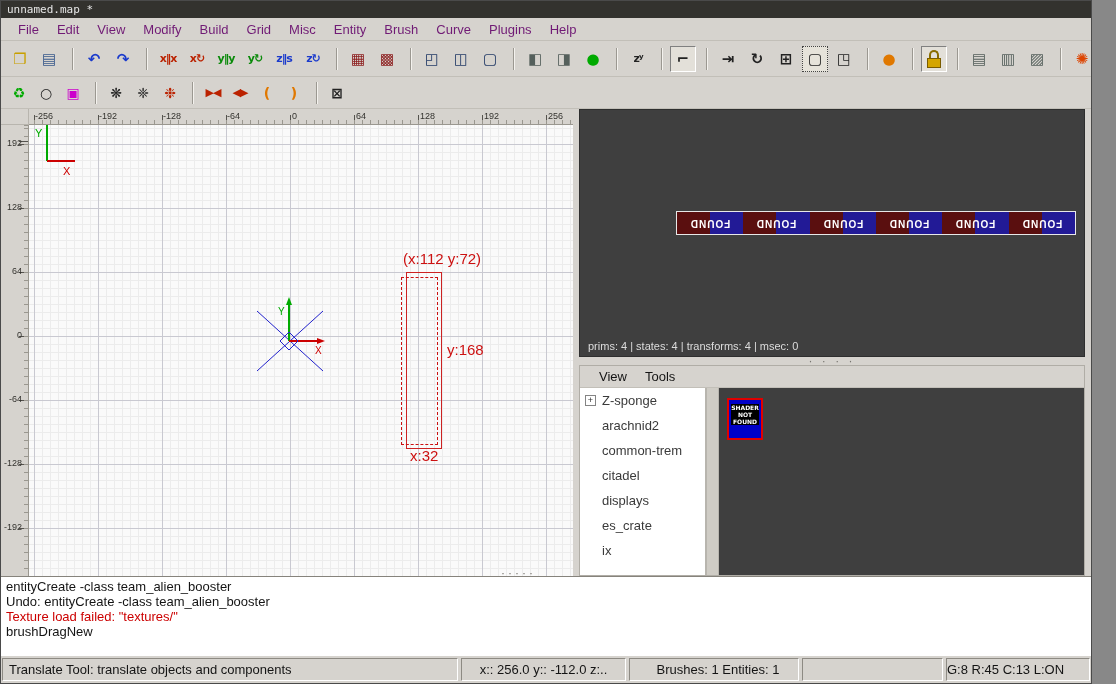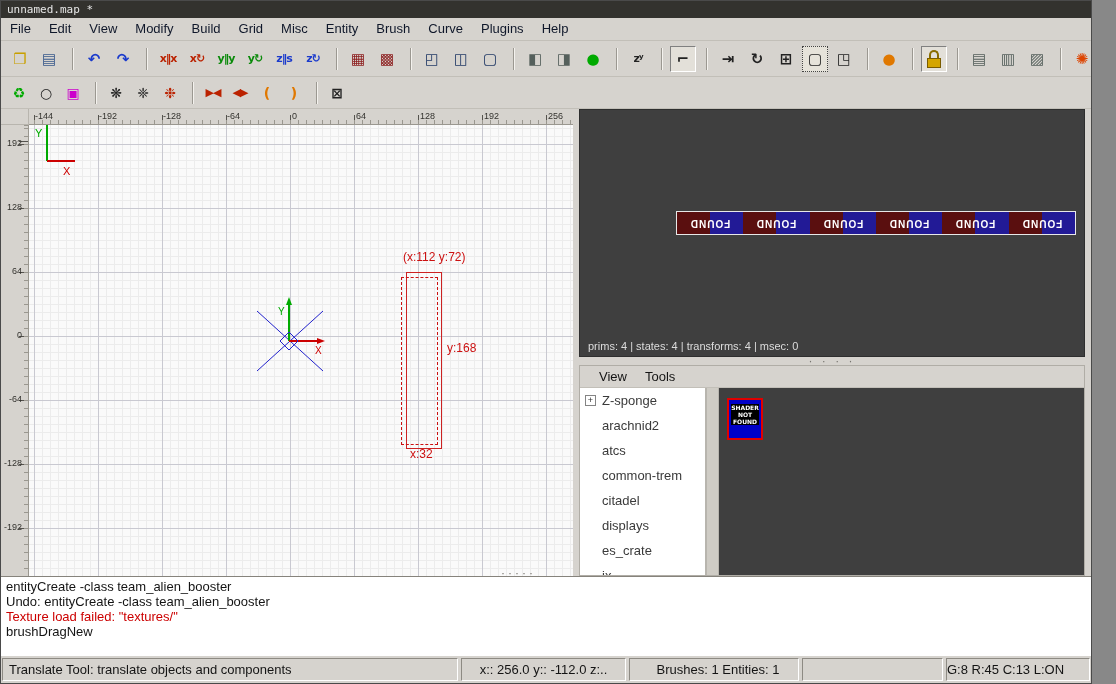--- a/index.html
+++ b/index.html
@@ -14,22 +14,22 @@
 
   
   .titlebar {
     height:17px; background:#33322e; color:#e6e6e6;
     font:11px/17px "DejaVu Sans Mono", monospace;
     padding-left:6px; flex:none;
   }
 
   
   .menubar {
-    height:23px; flex:none; display:flex; align-items:flex-start;
-    font-size:13px; color:#0f172a;
+    height:23px; flex:none; display:flex; align-items:center;
+    padding-left:8px; font-size:13px; color:#701a75;
     border-bottom:1px solid #c2bfb8;
   }
   .menubar .mitem { padding:0 9px; height:21px; line-height:21px; cursor:default; }
 
   
   .toolbar { flex:none; display:flex; align-items:center; padding-left:6px;
              border-bottom:1px solid #c2bfb8; }
   .toolbar.row1 { height:36px; }
   .toolbar.row2 { height:32px; }
   .tbtn {
@@ -90,21 +90,21 @@
       linear-gradient(#ececec 1px, transparent 1px),
       linear-gradient(90deg,#ececec 1px, transparent 1px);
     background-size:64px 64px,64px 64px,8px 8px,8px 8px;
     background-position:0 19px, 5px 0, 0 3px, 5px 0; }
   #overlay2d { position:absolute; left:0; top:0; width:572px; height:467px;
     pointer-events:none; }
   .sel-dashed { position:absolute; left:400px; top:168px; width:37px; height:168px;
     border:1px dashed #cc1111; }
   .sel-solid { position:absolute; left:405px; top:163px; width:36px; height:177px;
     border:1px solid #cc2222; }
-  .sel-label { position:absolute; font-size:12px; color:#cc1111; white-space:nowrap; }
+  .sel-label { position:absolute; font-size:15px; color:#cc1111; white-space:nowrap; }
   .dots-h { position:absolute; left:500px; bottom:0px; color:#77756f;
     font-size:12px; letter-spacing:3px; line-height:6px; }
 
   
   #pane3d { position:absolute; left:578px; top:0; right:6px; height:248px;
     background:#3f3f3f; border:1px solid #2e2e2e; }
   .tex-strip { position:absolute; left:96px; top:101px; width:400px; height:24px;
     border:1px solid #e8e8e8; display:flex; }
   .tile { flex:1; position:relative;
     background:linear-gradient(90deg,#5a0f0f 0 50%, #221a96 50% 100%); }
@@ -249,21 +249,21 @@
     <span class="tbtn c-orange">)</span>
     <span class="tsep"></span>
     <span class="tbtn c-black">⊠</span>
   </div>
 
   <div class="main">
 
     <div id="pane2d">
       <div class="ruler-corner"></div>
       <div class="ruler-top">
-        <span class="rn" style="left:6px">-144</span>
+        <span class="rn" style="left:6px">-256</span>
         <span class="rn" style="left:70px">-192</span>
         <span class="rn" style="left:134px">-128</span>
         <span class="rn" style="left:198px">-64</span>
         <span class="rn" style="left:263px">0</span>
         <span class="rn" style="left:327px">64</span>
         <span class="rn" style="left:391px">128</span>
         <span class="rn" style="left:455px">192</span>
         <span class="rn" style="left:519px">256</span>
       </div>
       <div class="ruler-left">
@@ -340,23 +340,20 @@
       <div class="tex-content">
         <div class="tex-list">
           <div class="tex-row">
             <span class="exp">+</span>
             <span>Z-sponge</span>
           </div>
           <div class="tex-row">
               <span>arachnid2</span>
             </div>
           <div class="tex-row">
-              <span>atcs</span>
-            </div>
-          <div class="tex-row">
               <span>common-trem</span>
             </div>
           <div class="tex-row">
               <span>citadel</span>
             </div>
           <div class="tex-row">
               <span>displays</span>
             </div>
           <div class="tex-row">
               <span>es_crate</span>

